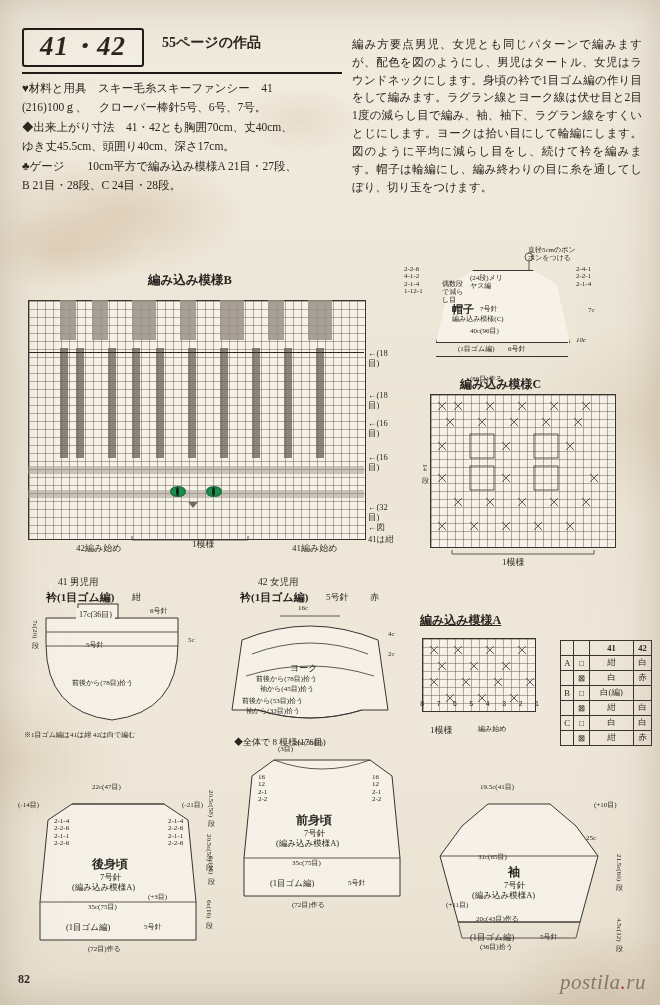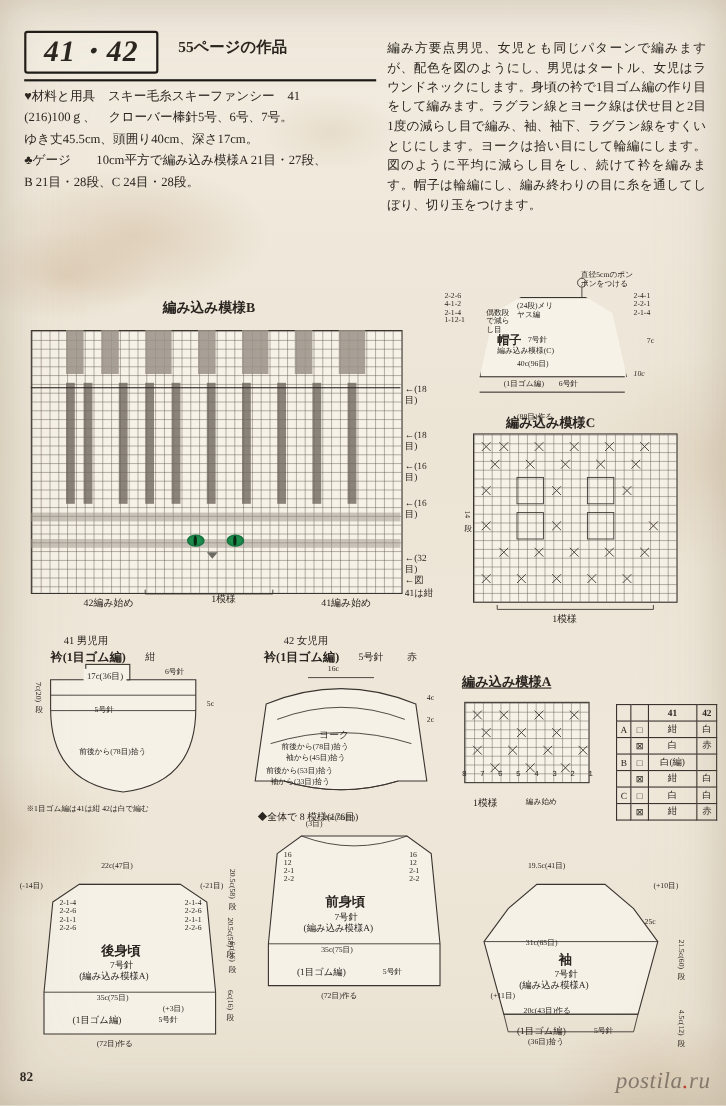--- a/index.html
+++ b/index.html
@@ -127,20 +127,21 @@
     <span class="numbox">
       <span class="num">41・42</span>
     </span>
     <span class="pagenote">55ページの作品</span>
   </div>
   <div class="rule"></div>
 
   <div class="matblock">
     <p>♥材料と用具　スキー毛糸スキーファンシー　41</p>
     <p>(216)100ｇ、　クローバー棒針5号、6号、7号。</p>
+    <p>◆出来上がり寸法　41・42とも胸囲70cm、丈40cm、</p>
     <p>ゆき丈45.5cm、頭囲り40cm、深さ17cm。</p>
     <p>♣ゲージ　　10cm平方で編み込み模様A 21目・27段、</p>
     <p>B 21目・28段、C 24目・28段。</p>
   </div>
 
   <div class="rightcol">
     <p><span>編み方要点</span><span>男児、女児とも同じパターンで編みますが、配色を図のようにし、男児はタートル、女児はラウンドネックにします。身頃の衿で1目ゴム編の作り目をして編みます。ラグラン線とヨーク線は伏せ目と2目1度の減らし目で編み、袖、袖下、ラグラン線をすくいとじにします。ヨークは拾い目にして輪編にします。図のように平均に減らし目をし、続けて衿を編みます。帽子は輪編にし、編み終わりの目に糸を通してしぼり、切り玉をつけます。</span></p>
   </div>
 
   <div id="patB-wrap">
@@ -393,21 +394,21 @@
 2-2-6
 2-1-1
 2-2-6</div>
     <div class="lbl t7" style="left:150px;top:36px;white-space:pre;line-height:1.05;">2-1-4
 2-2-6
 2-1-1
 2-2-6</div>
     <div class="ptitle" style="left:74px;top:74px;">後身頃</div>
     <div class="psub" style="left:82px;top:90px;">7号針</div>
     <div class="psub" style="left:54px;top:100px;">(編み込み模様A)</div>
-    <div class="lbl t7" style="left:130px;top:110px;margin-top:20px;">(+3目)</div>
+    <div class="lbl t7" style="left:130px;top:110px;">(+3目)</div>
     <div class="lbl t7" style="left:70px;top:120px;">35c(75目)</div>
     <div class="lbl t7" style="left:48px;top:140px;font-size:8.5px;">(1目ゴム編)</div>
     <div class="lbl t7" style="left:126px;top:140px;">5号針</div>
     <div class="lbl t7" style="left:70px;top:162px;">(72目)作る</div>
     <div class="lbl t7" style="left:186px;top:52px;writing-mode:vertical-rl;">20.5c(58段)</div>
     <div class="lbl t7" style="left:186px;top:118px;writing-mode:vertical-rl;">6c(16段)</div>
   </div>
 
   <div class="piece" style="left:222px;top:738px;width:200px;height:180px;">
     <div class="lbl t7" style="left:72px;top:0px;">26c(55目)</div>

